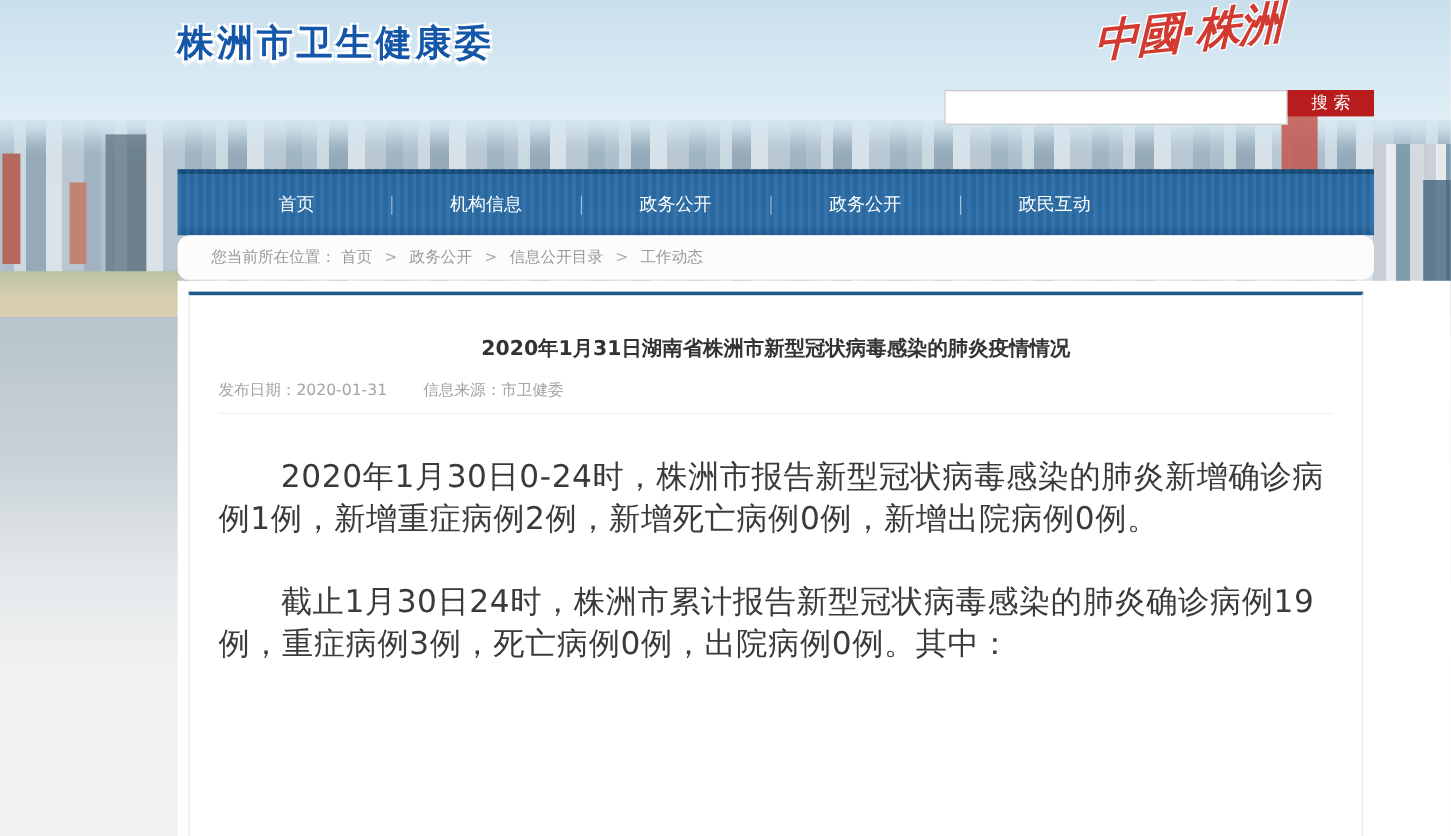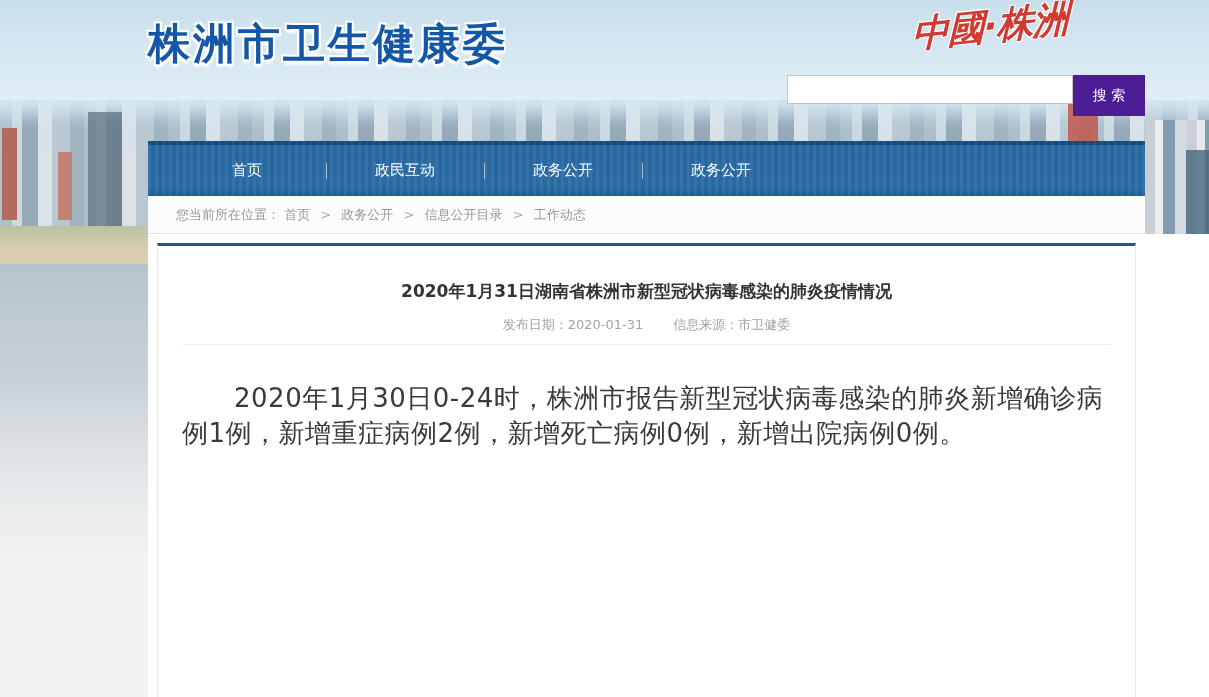--- a/index.html
+++ b/index.html
@@ -35,60 +35,60 @@
     background:linear-gradient(180deg,#b7c4cc 0%,#c8d1d7 38%,#e4e8ea 72%,#f2f2f2 100%); }
   .boat { position:absolute; width:14px; height:4px; background:#8494a1; border-radius:2px; }
   .boat1 { left:1142px; top:262px; }
   .boat2 { left:1166px; top:268px; }
   .floating-widget { position:absolute; left:1164px; top:533px; width:42px; height:42px;
     background:rgba(255,255,255,.55); border-radius:3px;
     box-shadow:inset 0 0 0 1px rgba(255,255,255,.8); pointer-events:auto; }
 
   
   .site-logo { position:absolute; left:148px; top:16px;
-    font-size:42px; font-weight:bold; letter-spacing:3px; color:#1457a8;
+    font-size:30px; font-weight:bold; letter-spacing:3px; color:#1457a8;
     text-shadow:-2px -2px 0 #fff, 2px -2px 0 #fff, -2px 2px 0 #fff, 2px 2px 0 #fff, 0 4px 3px rgba(255,255,255,.85);
     cursor:pointer; }
   .brand-calligraphy { position:absolute; left:912px; top:10px; width:210px;
     font-size:37px; font-weight:bold; font-style:italic; letter-spacing:-1px;
     color:#d13a30; transform:rotate(-6deg) skewX(-6deg); transform-origin:left top;
     text-shadow:-1px -1px 0 #fff, 1px -1px 0 #fff, -1px 1px 0 #fff, 1px 1px 0 #fff; }
   .search-input { position:absolute; left:787px; top:75px; width:286px; height:29px;
     border:1px solid #c6c6c6; background:#fff; padding:0 8px; font-size:13px; outline:none; }
-  .search-button { position:absolute; left:1073px; top:75px; width:72px; height:41px;
-    background:#4c1d95; color:#fff; border:none; font-size:14px; cursor:pointer;
+  .search-button { position:absolute; left:1073px; top:75px; width:72px; height:22px;
+    background:#b91c1c; color:#fff; border:none; font-size:14px; cursor:pointer;
     font-family:inherit; }
 
   
   .nav { position:absolute; left:148px; top:141px; width:997px; height:55px;
     background:
       repeating-linear-gradient(90deg, rgba(255,255,255,.04) 0 3px, rgba(8,40,70,.07) 3px 7px),
       linear-gradient(180deg,#174e7c 0,#174e7c 4px,#2b6ba5 4px,#2e6ea8 46px,#225e93 55px);
     display:flex; align-items:stretch; padding-left:20px; }
   .nav-item { width:158px; line-height:51px; margin-top:4px; text-align:center;
     color:#fff; font-size:15px; cursor:pointer; position:relative; }
   .nav-item + .nav-item::before { content:""; position:absolute; left:0; top:18px;
     width:1px; height:16px; background:rgba(255,255,255,.55); }
 
   
   .breadcrumb { position:absolute; left:148px; top:196px; width:997px; height:38px;
     background:#fcfcfc; border-bottom:1px solid #e3e3e3;
-    line-height:37px; padding-left:28px; font-size:13px; color:#999; }
+    line-height:37px; padding-left:28px; font-size:13px; color:#999;border-radius:10px; }
   .breadcrumb a { color:#999; text-decoration:none; cursor:pointer; }
   .crumb-sep { margin:0 6px; color:#aaa; }
 
   
   .content-panel { position:absolute; left:148px; top:234px; width:1092px; height:463px; background:#fff; }
   .article-box { position:absolute; left:9px; top:9px; width:979px; height:454px;
     background:#fff; border-top:3px solid #20578c;
     border-left:1px solid #e8e8e8; border-right:1px solid #e8e8e8;
     padding:24px 24px 0; }
   .article-title { margin:8px 0 0; text-align:center; font-size:17px; font-weight:bold;
     color:#333; line-height:26px; }
-  .article-meta { margin-top:12px; text-align:center; font-size:13px; color:#a3a3a3; }
+  .article-meta { margin-top:12px; text-align:left; font-size:13px; color:#a3a3a3; }
   .article-meta .meta-source { margin-left:26px; }
   .article-divider { margin-top:10px; border:none; border-top:1px solid #efefef; height:0; }
   .article-body { margin-top:36px; }
   .article-body p { margin:0 0 34px; font-size:26px; line-height:35px; color:#3a3a3a;
     text-indent:2em; letter-spacing:.5px; }
 </style>
 </head>
 <body>
 
 <div class="bg bg-sky"></div>
@@ -105,23 +105,24 @@
 <div class="bg boat boat1"></div>
 <div class="bg boat boat2"></div>
 
 <div class="site-logo">株洲市卫生健康委</div>
 <div class="brand-calligraphy">中國·株洲</div>
 <input class="search-input" type="text" value="" style="">
 <button class="search-button">搜 索</button>
 
 <div class="nav">
   <div class="nav-item">首页</div>
-  <div class="nav-item">政民互动</div>
+  <div class="nav-item">机构信息</div>
   <div class="nav-item">政务公开</div>
   <div class="nav-item">政务公开</div>
+  <div class="nav-item">政民互动</div>
 </div>
 
 <div class="breadcrumb">
   <span>您当前所在位置：</span>
   <a>首页</a>
   <span class="crumb-sep">&gt;</span>
   <a>政务公开</a>
   <span class="crumb-sep">&gt;</span>
   <a>信息公开目录</a>
   <span class="crumb-sep">&gt;</span>
@@ -131,17 +132,18 @@
 <div class="content-panel">
   <div class="article-box">
     <h1 class="article-title">2020年1月31日湖南省株洲市新型冠状病毒感染的肺炎疫情情况</h1>
     <div class="article-meta">
       <span class="meta-publish">发布日期：2020-01-31</span>
       <span class="meta-source">信息来源：市卫健委</span>
     </div>
     <hr class="article-divider">
     <div class="article-body">
       <p>2020年1月30日0-24时，株洲市报告新型冠状病毒感染的肺炎新增确诊病例1例，新增重症病例2例，新增死亡病例0例，新增出院病例0例。</p>
+      <p>截止1月30日24时，株洲市累计报告新型冠状病毒感染的肺炎确诊病例19例，重症病例3例，死亡病例0例，出院病例0例。其中：</p>
     </div>
   </div>
 </div>
 
 <div class="floating-widget"></div>
 
 </body></html>

